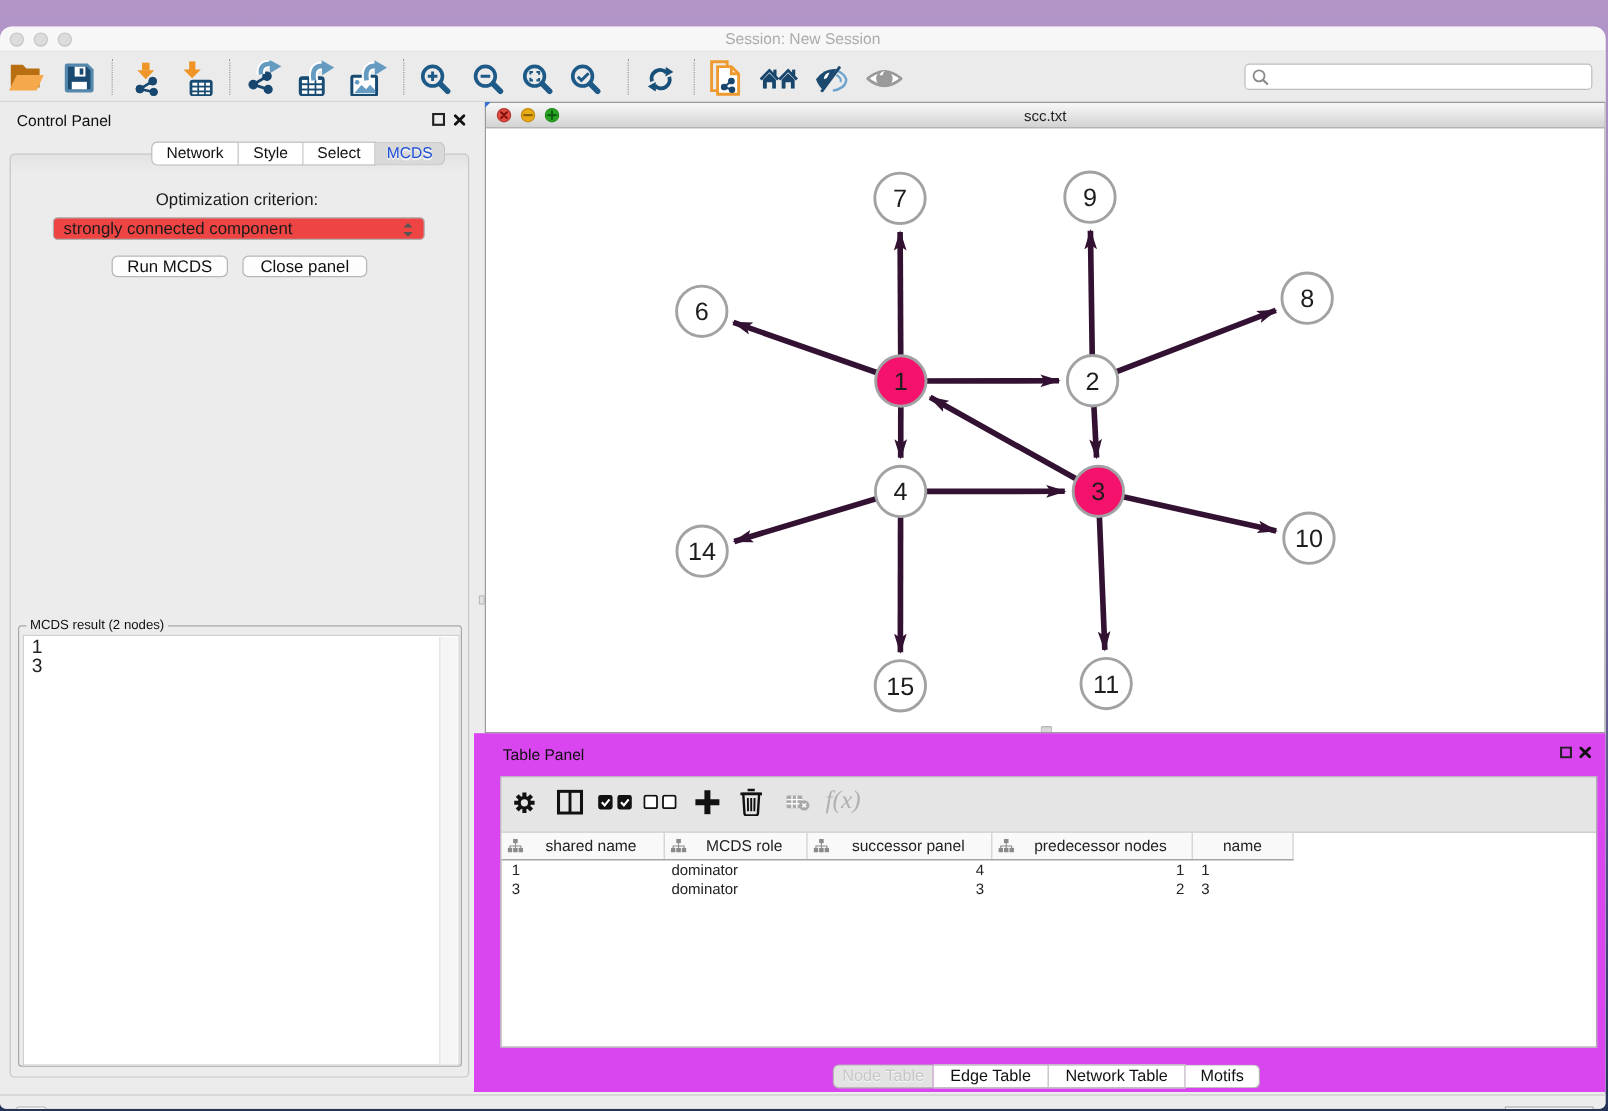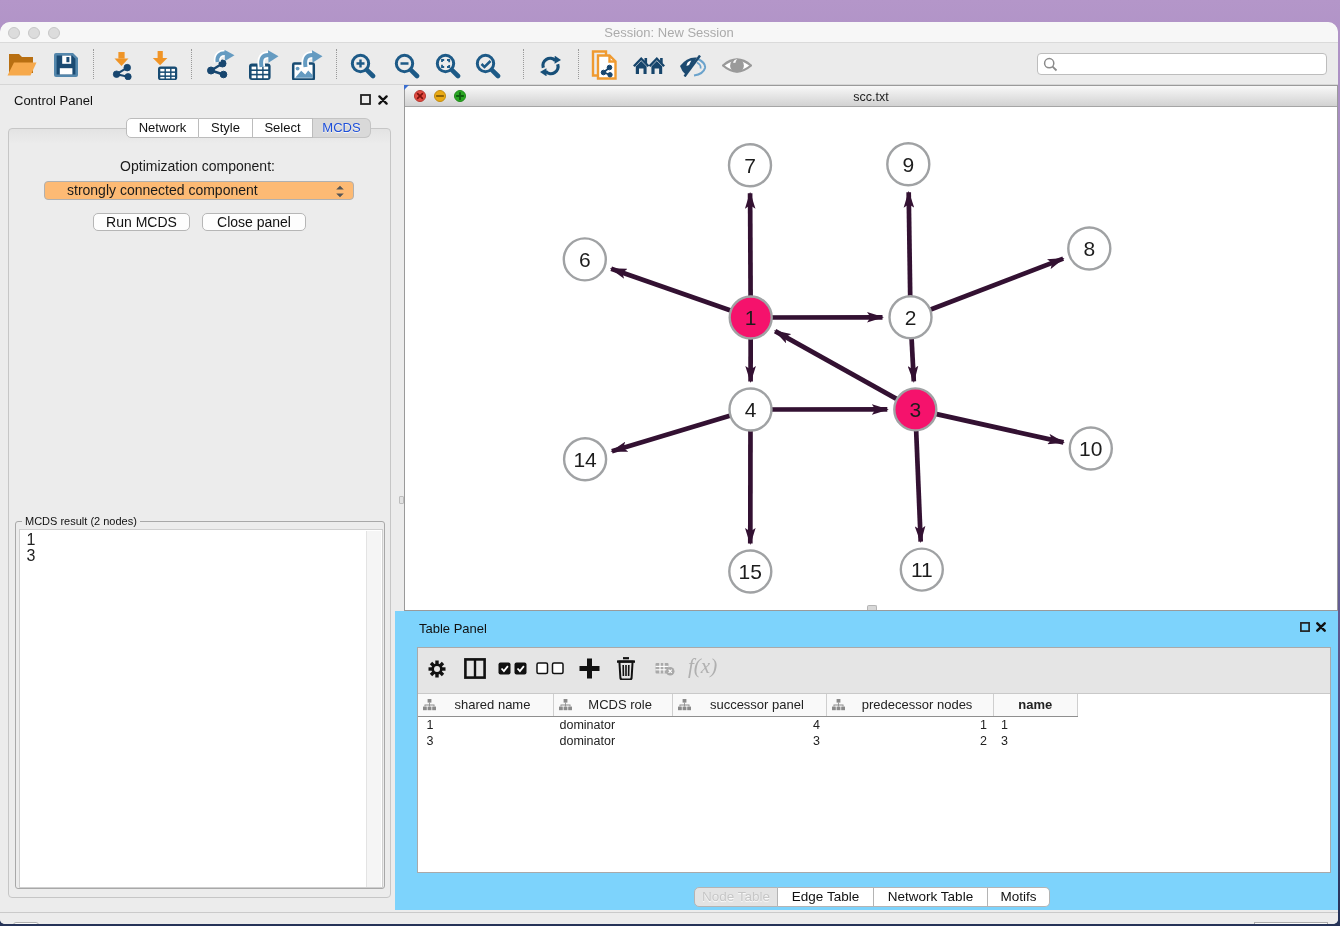--- a/index.html
+++ b/index.html
@@ -28,23 +28,23 @@
 .tabrow { position:absolute; display:flex; font-size:13px; }
 .tab { background:#fff; border:1px solid #bcbcbc; border-left:none; text-align:center;
   line-height:18px; height:20px; color:#111; }
 .tab.first { border-left:1px solid #bcbcbc; border-radius:5px 0 0 5px; }
 .tab.sel { background:#d9d9d9; border-radius:0 6px 6px 0; color:#1d4ed8;
   text-shadow:0 1px 1px #ffffff; border-color:#c4c4c4; }
 #cp-panel { position:absolute; left:8px; top:42.5px; width:383px; height:770px;
   border:1px solid #c6c6c6; border-radius:4px;
   background:linear-gradient(180deg,#e3e3e3 0,#ececec 15px); }
 #opt-label { position:absolute; left:0; top:73px; width:395px; text-align:center; font-size:14px; color:#1b1b1b; }
-#dd { position:absolute; left:44px; top:96px; width:310px; height:19px; background:#fdba74;
+#dd { position:absolute; left:44px; top:96px; width:310px; height:19px; background:#ef4444;
   border:1px solid #b0b0b0; border-radius:4px; font-size:14px; color:#1b1b1b;
-  line-height:17px; padding-left:22px; }
+  line-height:17px; padding-left:8px; }
 .btn { position:absolute; top:128px; height:18px; background:#fdfdfd; border:1px solid #b6b6b6;
   border-radius:5px; font-size:14px; color:#111; text-align:center; line-height:16px; }
 #mcds-box { position:absolute; left:15px; top:436px; width:370px; height:368px;
   border:1px solid #a8a8a8; border-radius:3px; }
 #mcds-leg { position:absolute; left:6px; top:-7px; background:#ececec; padding:0 3px;
   font-size:11px; color:#111; }
 #mcds-white { position:absolute; left:2.5px; top:6.5px; width:364px; height:359px;
   background:#fff; border:1px solid #cfcfcf; font-size:16px; color:#222; line-height:16.5px;
   padding:2px 0 0 7px; }
 #mcds-scroll { position:absolute; right:1px; top:1px; width:15px; height:356px; background:#f5f5f5;
@@ -54,21 +54,21 @@
   border:1px solid #9a9a9a; background:#fff; }
 #net-title { position:absolute; left:0; top:0; width:100%; height:21px;
   background:linear-gradient(#f8f8f8,#d2d2d2); border-bottom:1px solid #a5a5a5; }
 .light { position:absolute; top:4px; width:12px; height:12px; border-radius:50%; }
 .light svg { border-radius:50%; }
 #net-name { position:absolute; width:100%; text-align:center; top:4px; font-size:12.5px; color:#222; }
 #graph { position:absolute; left:0; top:21px; }
 #net-grip { position:absolute; left:462px; bottom:0px; width:10px; height:5px; background:#d8d8d8;
   border:1px solid #b5b5b5; border-bottom:none; border-radius:2px 2px 0 0; }
 
-#tp { position:absolute; left:395px; top:589px; width:943px; height:299px; background:#7dd3fc; }
+#tp { position:absolute; left:395px; top:589px; width:943px; height:299px; background:#d946ef; }
 #tp-hdr { position:absolute; left:24px; top:10px; font-size:13px; color:#111; }
 #tbox { position:absolute; left:22px; top:36px; width:913.5px; height:226px;
   border:1px solid #a9a9a9; background:#fff; }
 #tbar { position:absolute; left:0; top:0; width:100%; height:46px; background:#e5e5e5;
   border-bottom:1px solid #c9c9c9; }
 #thead { position:absolute; left:0; top:46px; width:660px; height:22px; background:#f9f9f9; }
 .hcell { position:absolute; top:0; height:22px; border-right:1px solid #cfcfcf;
   font-size:13px; color:#222; text-align:center; line-height:21px; }
 #thead-line { position:absolute; left:0; top:68px; width:660px; height:1px; background:#8f8f8f; }
 .trow { position:absolute; font-size:12.5px; color:#222; }
@@ -251,21 +251,21 @@
     <svg class="abs" style="left:378px;top:9.5px" width="10" height="10" viewBox="0 0 10 10">
       <path d="M1.4,1.4 L8.6,8.6 M8.6,1.4 L1.4,8.6" stroke="#111" stroke-width="2.3" stroke-linecap="round"></path>
     </svg>
     <div id="cp-panel"></div>
     <div class="tabrow" style="left:78px; top:33px;padding-left:48px;">
       <div class="tab first" style="width:73px">Network</div>
       <div class="tab" style="width:54px">Style</div>
       <div class="tab" style="width:60px">Select</div>
       <div class="tab sel" style="width:58px">MCDS</div>
     </div>
-    <div id="opt-label">Optimization component:</div>
+    <div id="opt-label">Optimization criterion:</div>
     <div id="dd">strongly connected component
       <svg class="abs" style="right:8px;top:3px" width="10" height="13" viewBox="0 0 10 13">
         <path d="M1.2,4.6 L5,0.8 L8.8,4.6 z M1.2,8.4 L5,12.2 L8.8,8.4 z" fill="#555"></path>
       </svg>
     </div>
     <div class="btn" style="left:93px; width:97px;">Run MCDS</div>
     <div class="btn" style="left:202px; width:104px;">Close panel</div>
     <div id="mcds-box">
       <div id="mcds-leg">MCDS result (2 nodes)</div>
       <div id="mcds-white">1<br>3<div id="mcds-scroll"></div></div>
@@ -406,21 +406,21 @@
           <circle cx="15.2" cy="9.2" r="4.3" fill="#a9a9a9"></circle>
           <path d="M13.6,7.6 l3.2,3.2 M16.8,7.6 l-3.2,3.2" stroke="#fff" stroke-width="1.2"></path>
         </svg>
         <div class="abs" style="left:270px;top:6px;font-family:'Liberation Serif',serif;font-style:italic;font-size:21px;color:#b0b0b0;">f(x)</div>
       </div>
       <div id="thead">
         <div class="hcell" style="left:0; width:136px;"><span style="margin-left:14px">shared name</span></div>
         <div class="hcell" style="left:136px; width:119.3px;"><span style="margin-left:14px">MCDS role</span></div>
         <div class="hcell" style="left:255.3px; width:154.2px;"><span style="margin-left:14px">successor panel</span></div>
         <div class="hcell" style="left:409.5px; width:166.2px;"><span style="margin-left:14px">predecessor nodes</span></div>
-        <div class="hcell" style="left:575.7px; width:84.3px;font-weight:bold;">name</div>
+        <div class="hcell" style="left:575.7px; width:84.3px;">name</div>
         <svg class="abs" style="left:5px;top:5px" width="13" height="12" viewBox="0 0 13 12">
             <g fill="#8a8a8a">
               <rect x="4.6" y="0" width="3.8" height="3.6"></rect>
               <rect x="0" y="7.6" width="3.8" height="3.6"></rect>
               <rect x="4.6" y="7.6" width="3.8" height="3.6"></rect>
               <rect x="9.2" y="7.6" width="3.8" height="3.6"></rect>
               <path d="M6.1,3.6 h0.8 v2 h-0.8 z M1.5,5.5 h10 v0.9 h-10 z M1.5,5.5 h0.9 v2.1 h-0.9 z M6.1,5.5 h0.8 v2.1 h-0.8 z M10.6,5.5 h0.9 v2.1 h-0.9 z"></path>
             </g>
           </svg>
         <svg class="abs" style="left:141px;top:5px" width="13" height="12" viewBox="0 0 13 12">

